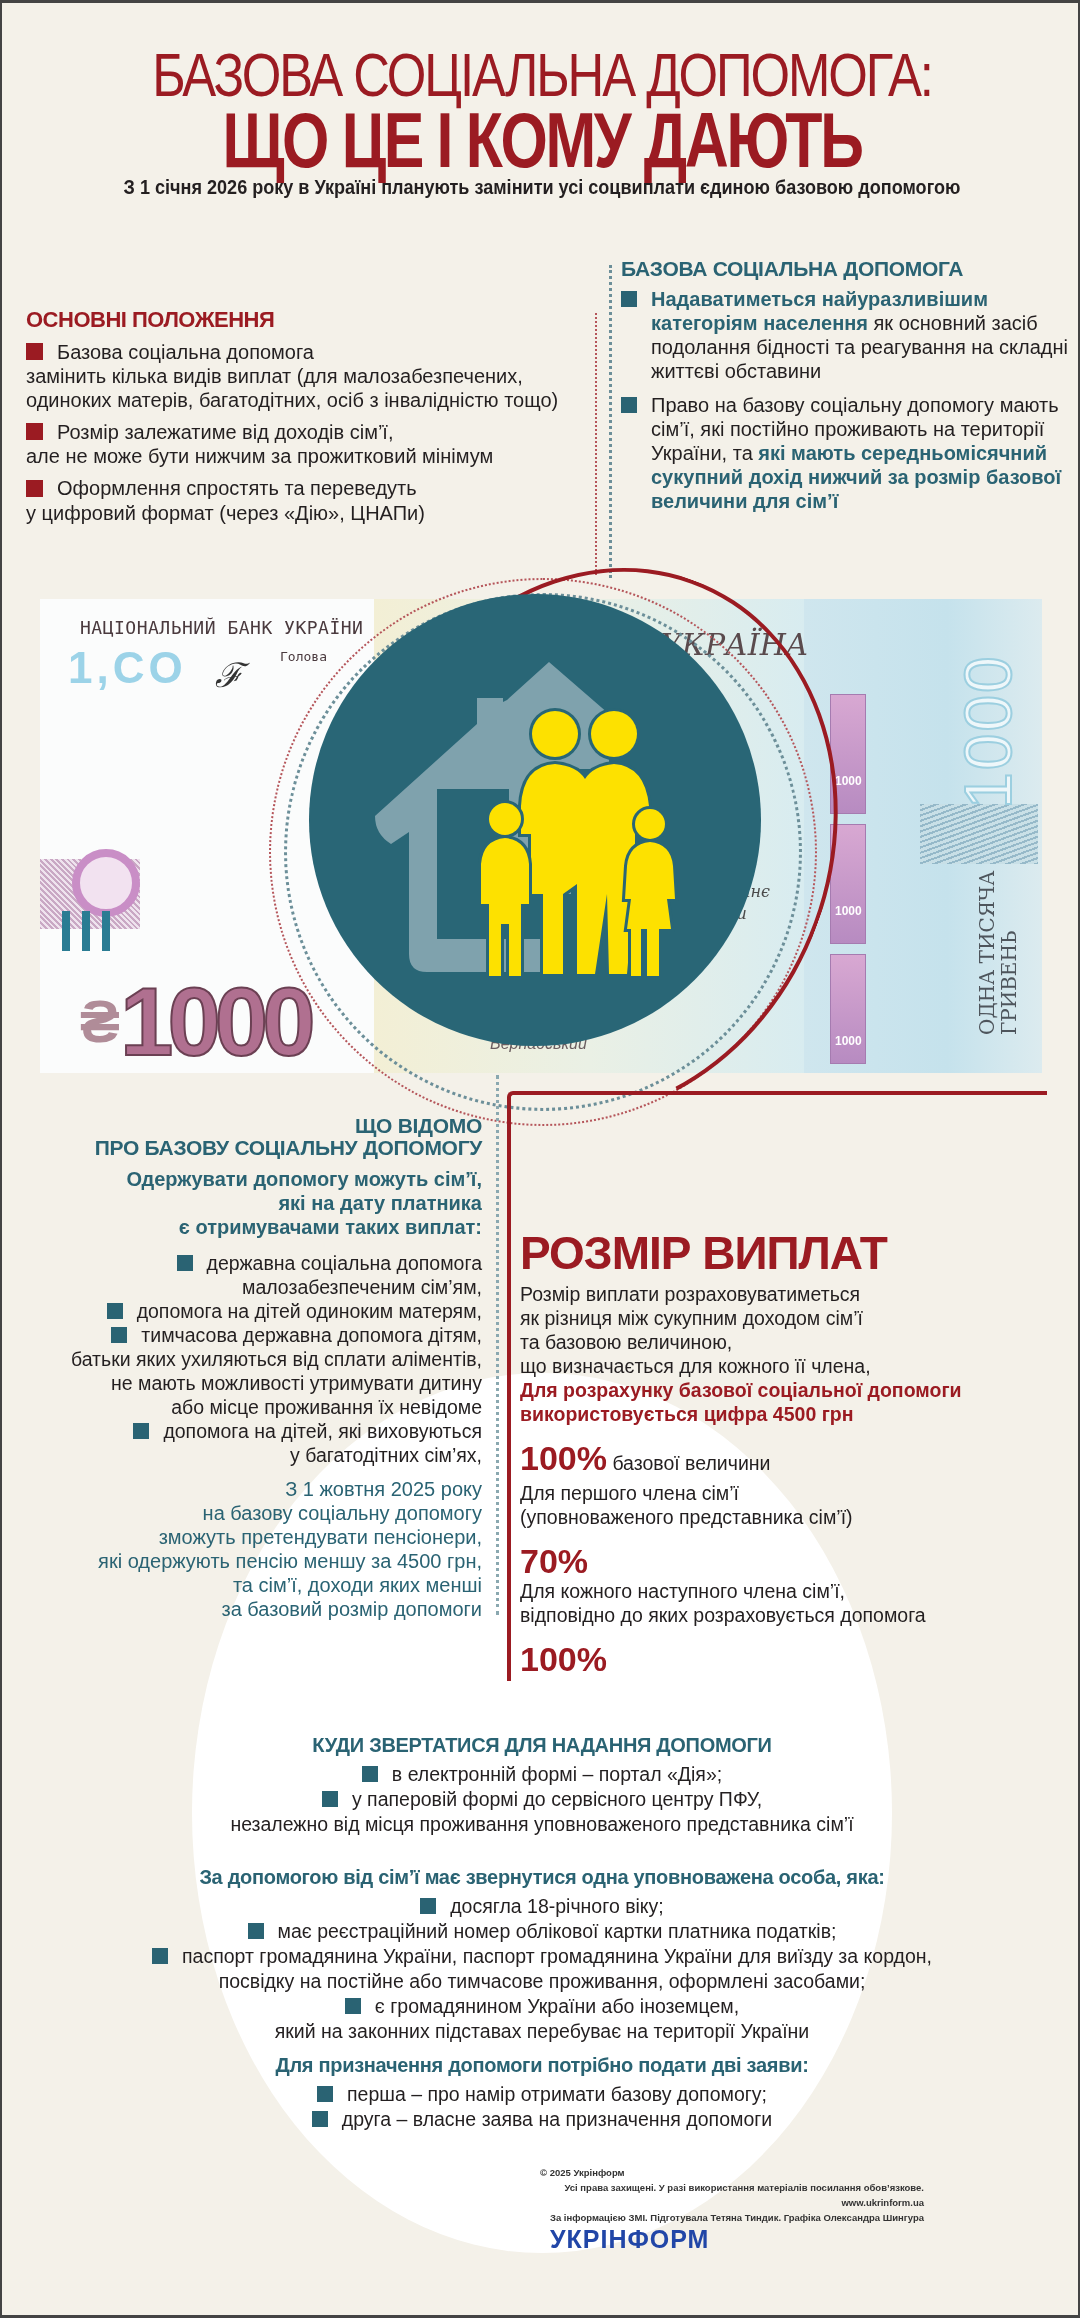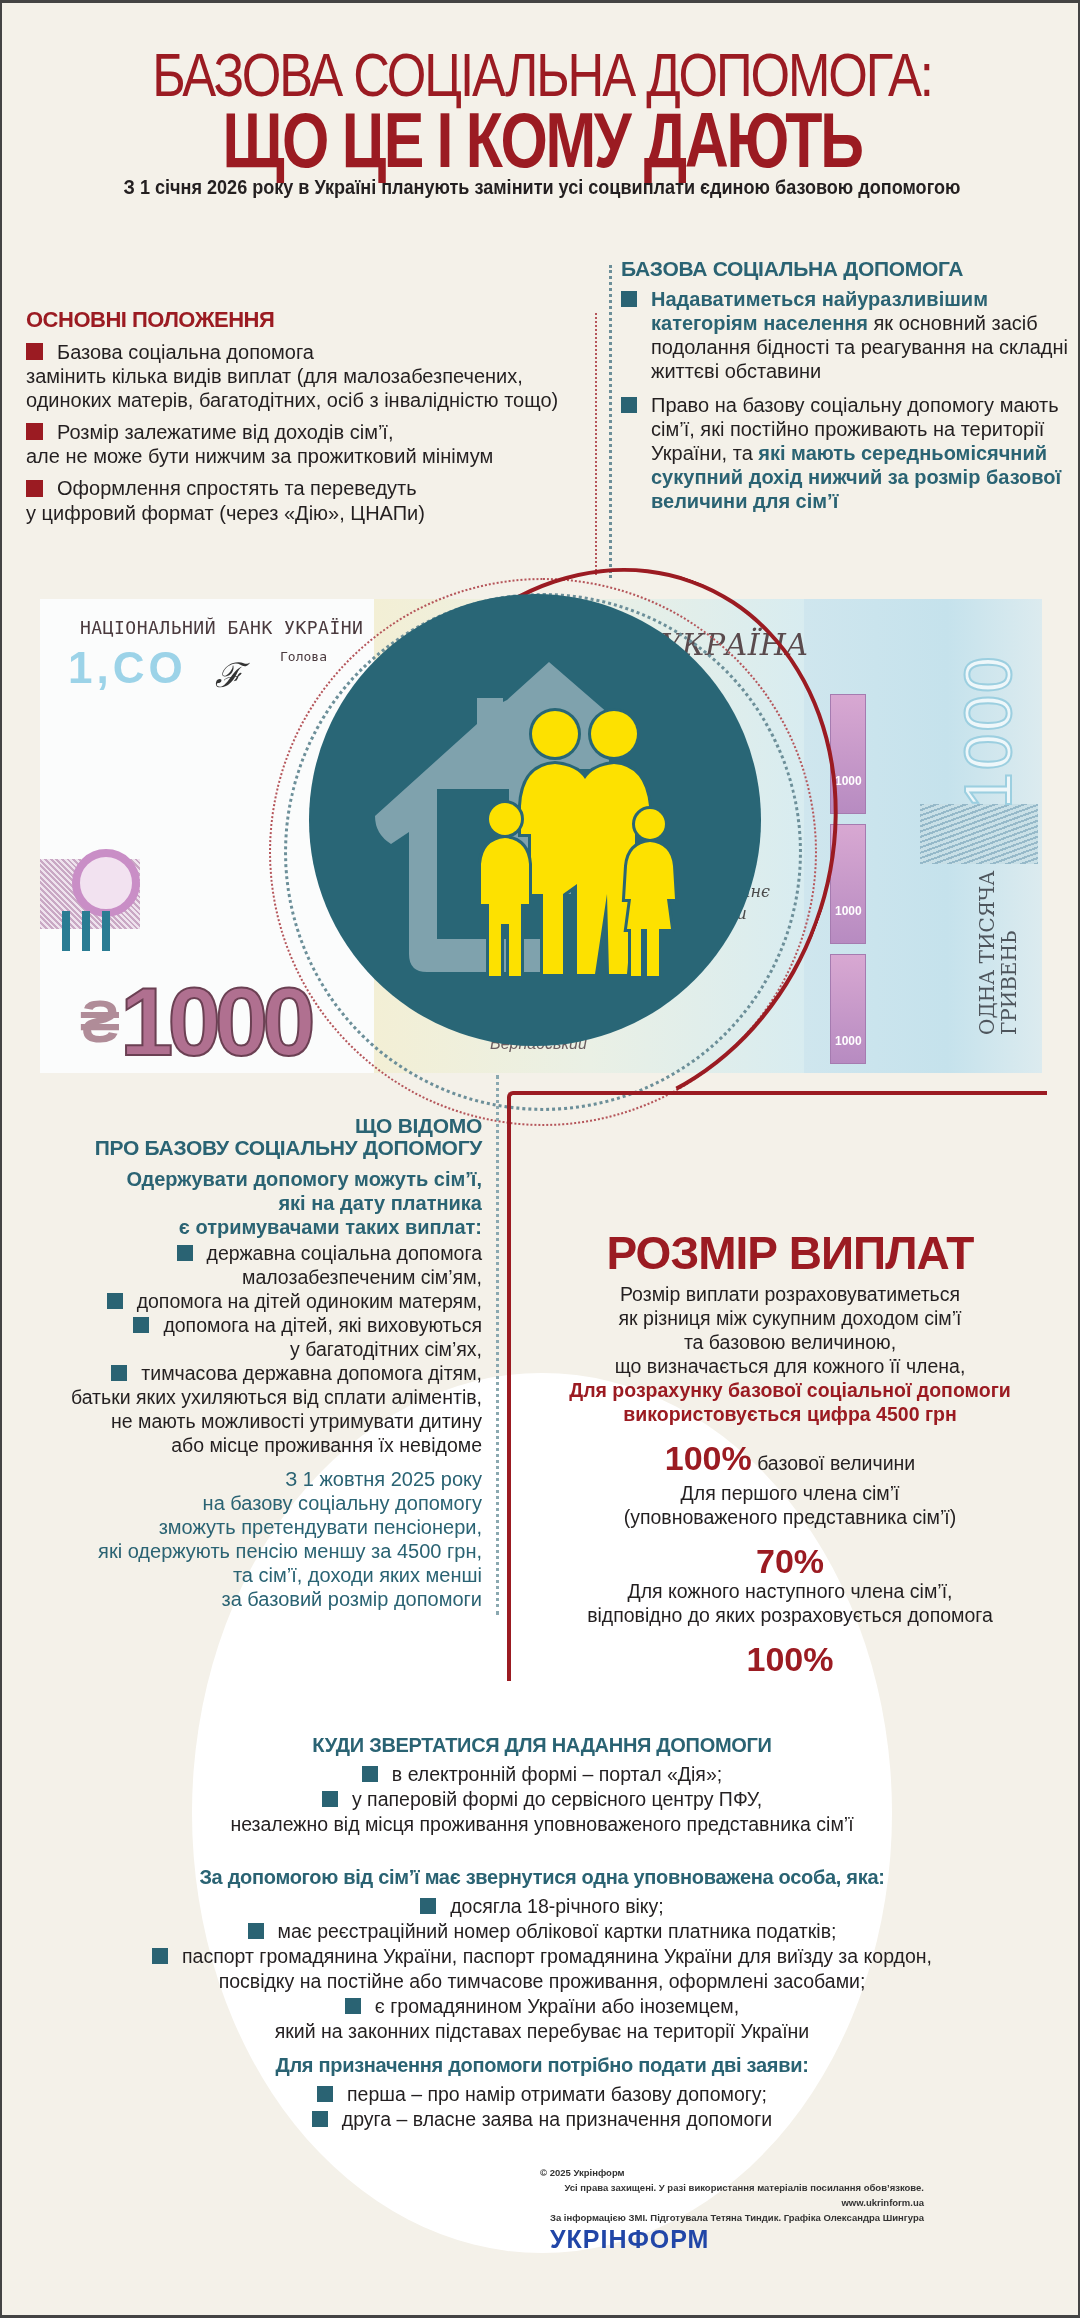--- a/index.html
+++ b/index.html
@@ -62,25 +62,25 @@
   
   .vline-teal2 { left: 494px; top: 1072px; height: 540px; border-left: 3px dotted #8aa8b0; width: 0; }
   .redbox { left: 505px; top: 1088px; width: 540px; height: 590px; border-left: 4px solid #9b1b22; border-top: 4px solid #9b1b22; border-top-left-radius: 6px; }
 
   
   .bigcircle { left: 190px; top: 1370px; width: 700px; height: 880px; border-radius: 50%; background: #ffffff; }
 
   
   .left-mid { right: 596px; top: 1112px; width: 470px; text-align: right; font-size: 19.5px; line-height: 24px; }
   .left-mid h3 { font-size: 21px; font-weight: bold; color: #2a6373; line-height: 22px; margin-bottom: 8px; letter-spacing: -0.3px; }
-  .left-mid .lead { font-weight: bold; color: #2a6373; font-size: 20px; margin-bottom: 2px; }
+  .left-mid .lead { font-weight: bold; color: #2a6373; font-size: 20px; margin-bottom: 12px; }
   .left-mid .note2 { font-weight: normal; color: #2a6373; font-size: 20px; margin-top: 10px; line-height: 24px; }
 
   
-  .right-mid { left: 518px; top: 1225px; width: 540px; font-size: 19.5px; line-height: 24px; text-align: center; }
+  .right-mid { left: 518px; top: 1225px; width: 540px; font-size: 19.5px; line-height: 24px; }
   .right-mid h2 { font-size: 46px; font-weight: bold; color: #9b1b22; letter-spacing: -1px; line-height: 50px; margin-bottom: 4px; }
   .right-mid .emph { font-weight: bold; color: #9b1b22; }
   .pct { font-size: 34px; font-weight: bold; color: #9b1b22; line-height: 36px; margin-top: 14px; }
   .pct small { font-size: 19.5px; font-weight: normal; color: #231f20; }
 
   
   .center-block { left: 0; width: 1080px; text-align: center; font-size: 19.5px; line-height: 25px; }
   .center-block h3 { font-size: 20px; font-weight: bold; color: #2a6373; margin-bottom: 4px; letter-spacing: -0.3px; }
 
   .footer { left: 538px; top: 2162px; font-size: 9.5px; line-height: 15px; color: #333; font-weight: bold; }
@@ -180,22 +180,22 @@
 
   <div class="abs left-mid">
     <h3><span>ЩО ВІДОМО</span><br><span>ПРО БАЗОВУ СОЦІАЛЬНУ ДОПОМОГУ</span></h3>
     <div class="lead">
       <span>Одержувати допомогу можуть сім’ї,</span><br>
       <span>які на дату платника</span><br>
       <span>є отримувачами таких виплат:</span>
     </div>
     <div><span class="sq-teal"></span><span>державна соціальна допомога</span><br><span>малозабезпеченим сім’ям,</span></div>
     <div><span class="sq-teal"></span><span>допомога на дітей одиноким матерям,</span></div>
+    <div><span class="sq-teal"></span><span>тимчасова державна допомога дітям,</span><br><span>батьки яких ухиляються від сплати аліментів,</span><br><span>не мають можливості утримувати дитину</span><br><span>або місце проживання їх невідоме</span></div>
     <div><span class="sq-teal"></span><span>допомога на дітей, які виховуються</span><br><span>у багатодітних сім’ях,</span></div>
-    <div><span class="sq-teal"></span><span>тимчасова державна допомога дітям,</span><br><span>батьки яких ухиляються від сплати аліментів,</span><br><span>не мають можливості утримувати дитину</span><br><span>або місце проживання їх невідоме</span></div>
     <div class="note2">
       <span>З 1 жовтня 2025 року</span><br>
       <span>на базову соціальну допомогу</span><br>
       <span>зможуть претендувати пенсіонери,</span><br>
       <span>які одержують пенсію меншу за 4500 грн,</span><br>
       <span>та сім’ї, доходи яких менші</span><br>
       <span>за базовий розмір допомоги</span>
     </div>
   </div>
 

